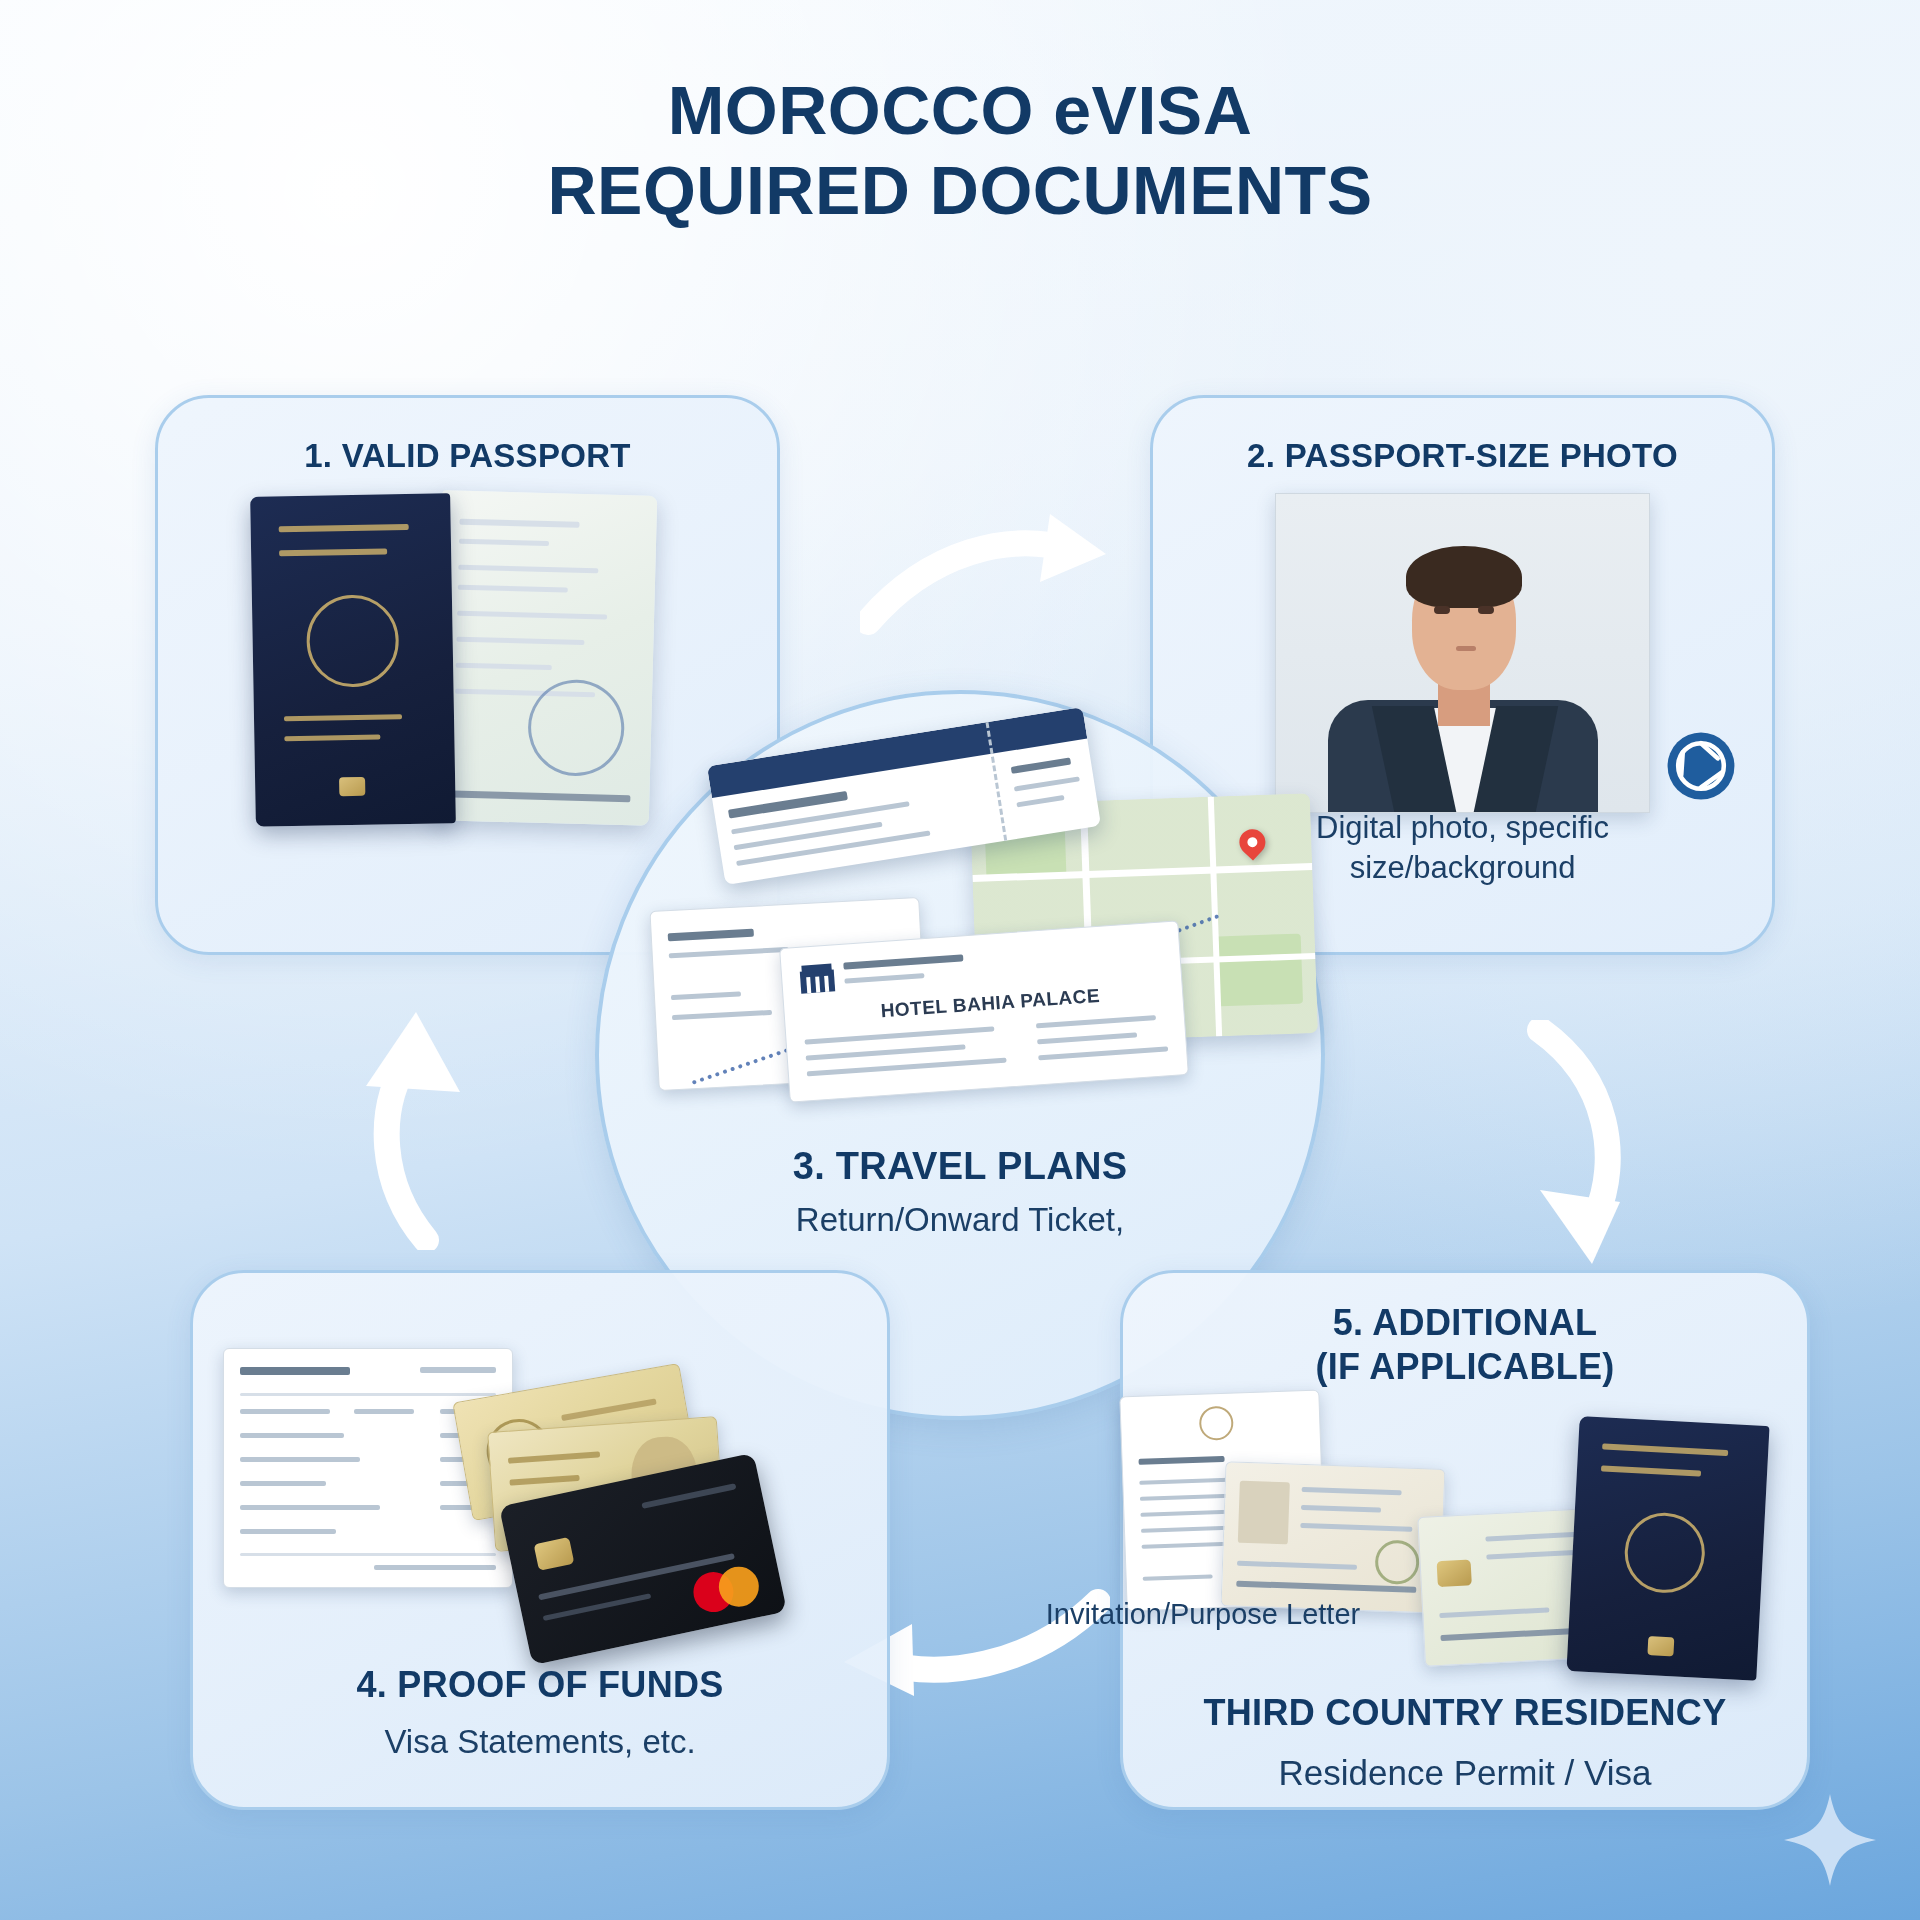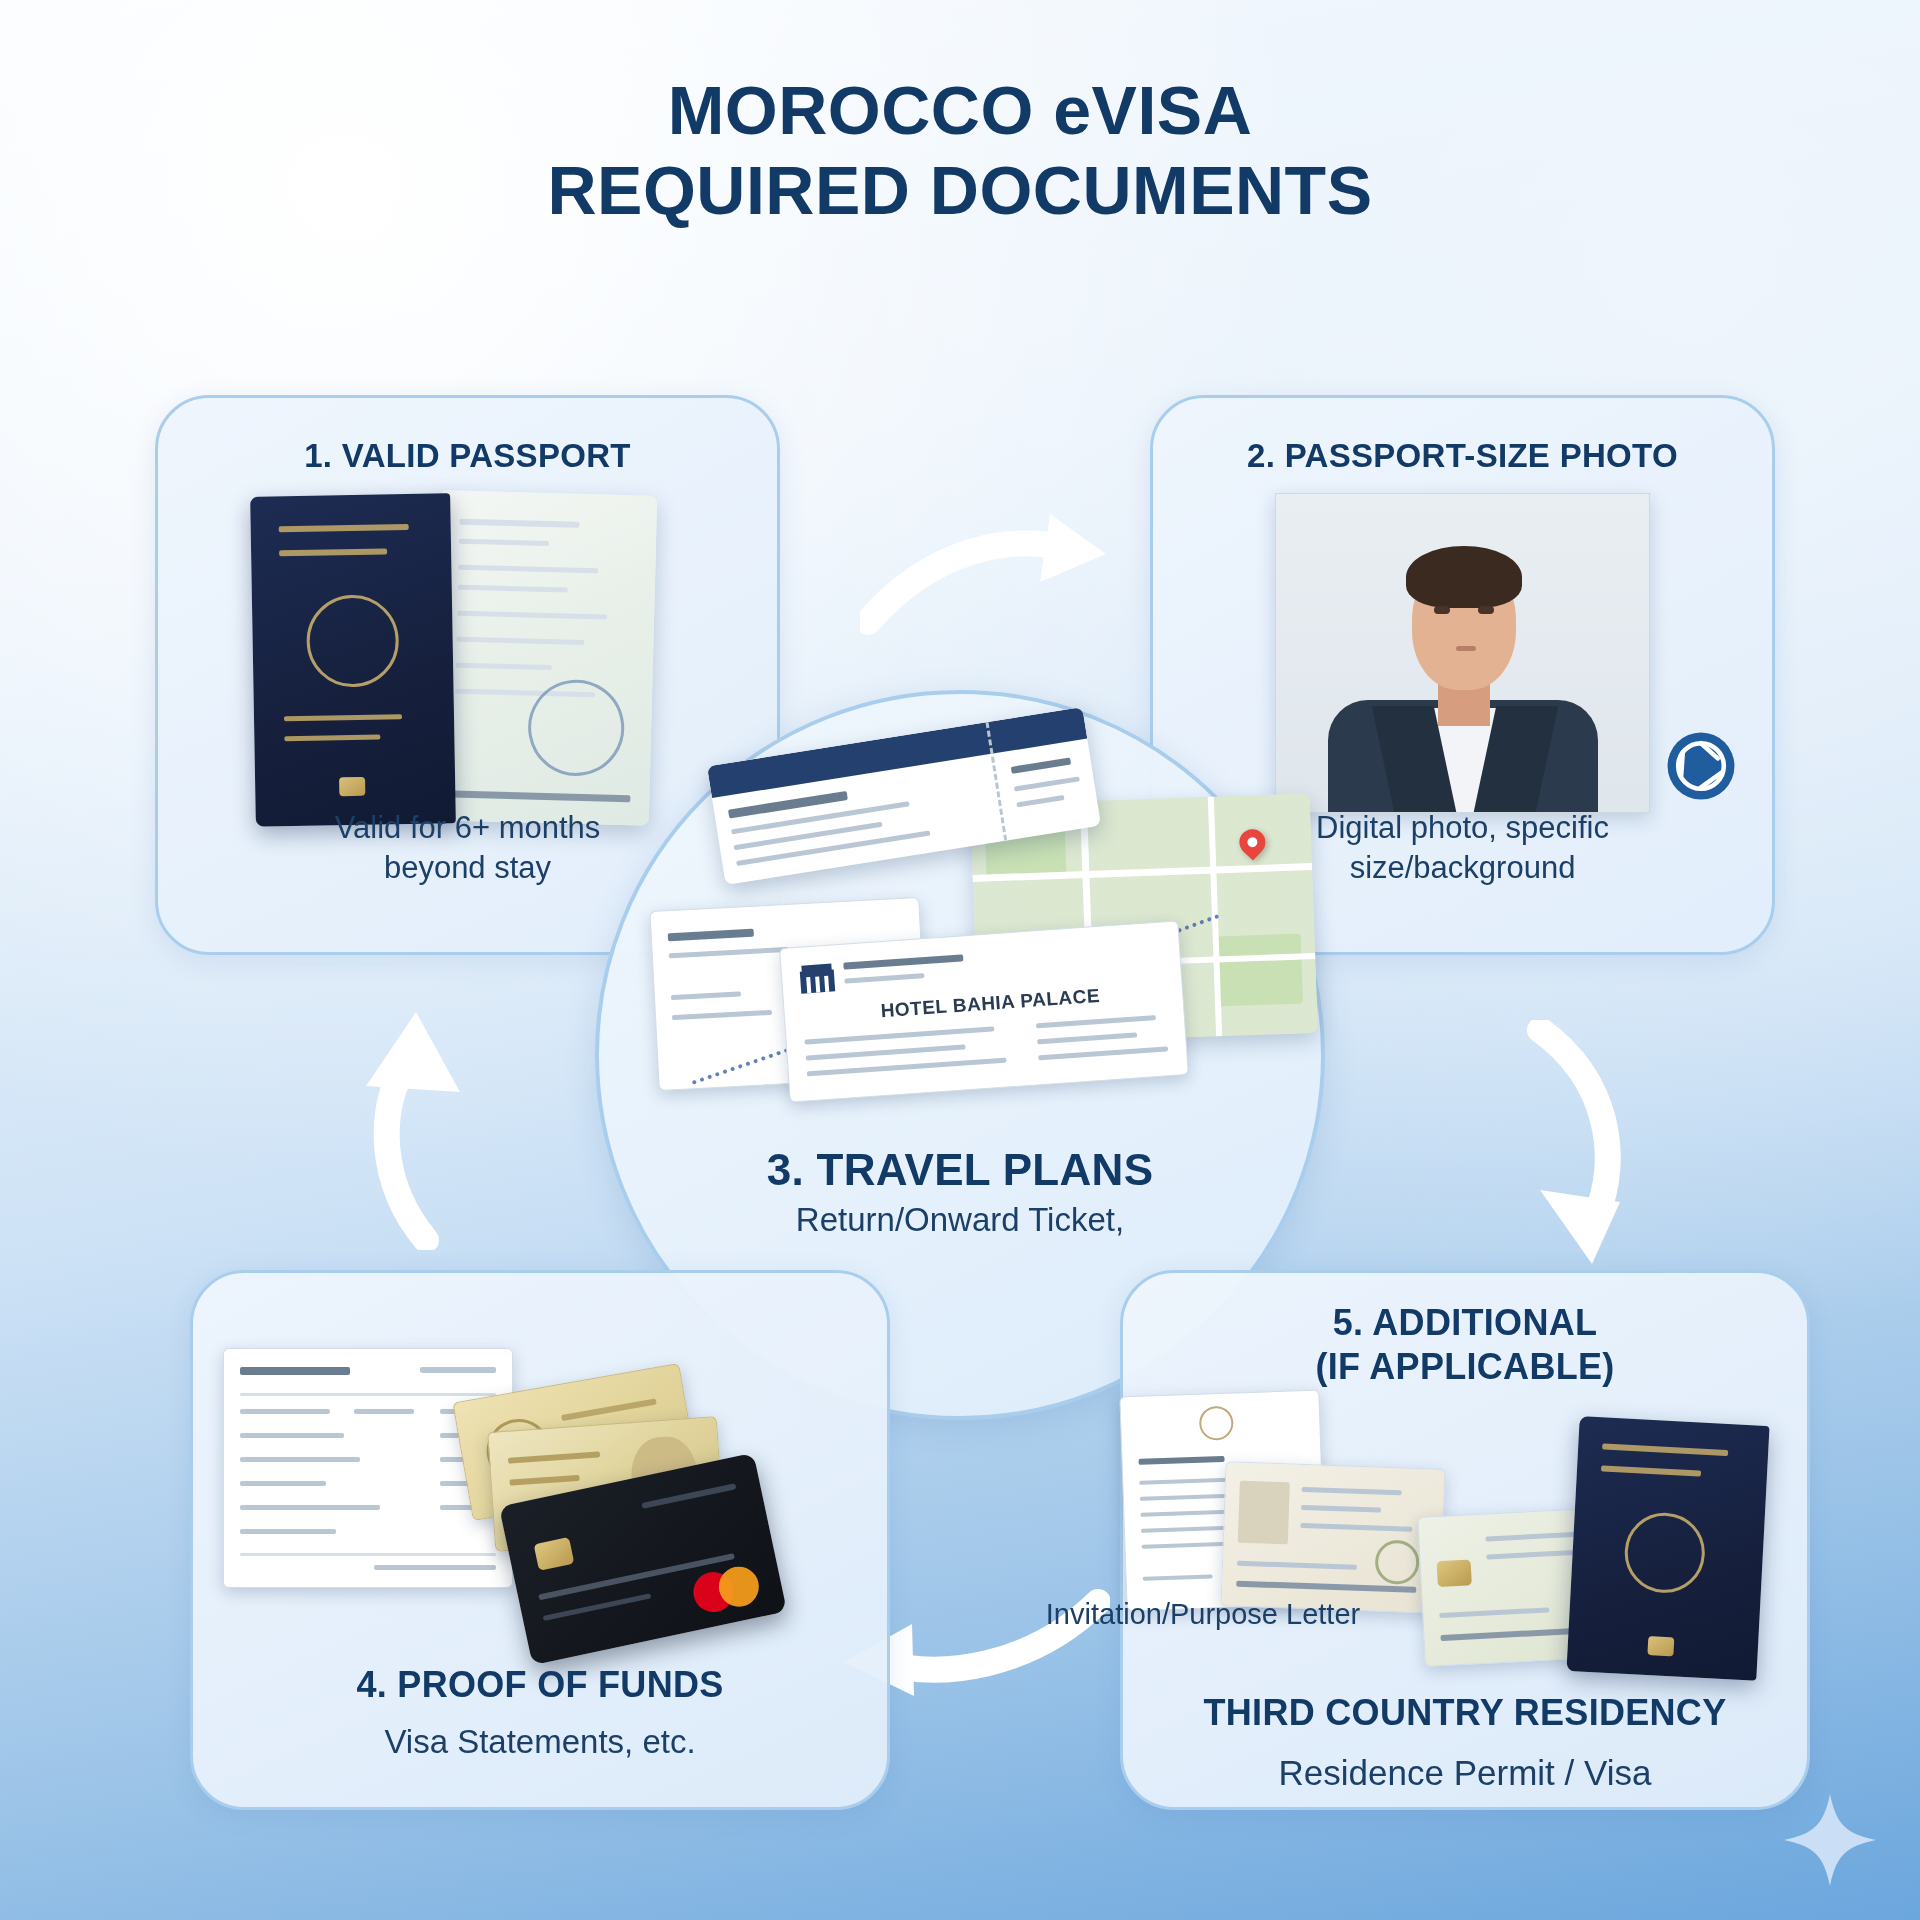--- a/index.html
+++ b/index.html
@@ -234,24 +234,20 @@
     <div class="pp-cover" style="position:absolute;left:0px;top:-8px;width:200px;height:330px;transform:rotate(-1deg);">
       <div class="gold" style="left:28px;top:30px;width:130px;"></div>
       <div class="gold" style="left:28px;top:54px;width:108px;"></div>
       <div class="emblem" style="left:54px;top:100px;width:92px;height:92px;"></div>
       <div class="gold" style="left:30px;top:220px;width:118px;height:5px;"></div>
       <div class="gold" style="left:30px;top:240px;width:96px;height:5px;"></div>
       <div class="chip" style="left:84px;top:282px;"></div>
     </div>
   </div>
 
-  <div class="card-caption" style="position:absolute;left:0;right:0;top:410px;">
-    <div>Valid for 6+ months</div>
-    <div>beyond stay</div>
-  </div>
 </div>
 
 <div class="card" id="card-photo">
   <div class="card-title" style="position:absolute;left:0;right:0;top:38px;">2. PASSPORT-SIZE PHOTO</div>
 
   <div class="photo-box" style="left:122px;top:95px;width:375px;height:320px;">
     <div class="suit" style="left:52px;top:206px;width:270px;height:140px;"></div>
     <div class="shirt" style="left:150px;top:214px;width:76px;height:130px;"></div>
     <div class="lapelL" style="left:110px;top:212px;width:62px;height:134px;transform:skewX(12deg);"></div>
     <div class="lapelR" style="left:206px;top:212px;width:62px;height:134px;transform:skewX(-12deg);"></div>
@@ -324,21 +320,21 @@
     <div class="ln" style="left:62px;top:34px;width:80px;height:5px;"></div>
     <div style="position:absolute;left:96px;top:58px;color:#2b3b52;font-size:19px;font-weight:bold;letter-spacing:.5px;">HOTEL BAHIA PALACE</div>
     <div class="ln" style="left:18px;top:92px;width:190px;height:5px;"></div>
     <div class="ln" style="left:18px;top:108px;width:160px;height:5px;"></div>
     <div class="ln" style="left:18px;top:124px;width:200px;height:5px;"></div>
     <div class="ln" style="left:250px;top:92px;width:120px;height:5px;"></div>
     <div class="ln" style="left:250px;top:108px;width:100px;height:5px;"></div>
     <div class="ln" style="left:250px;top:124px;width:130px;height:5px;"></div>
   </div>
 
-  <div class="card-title" style="position:absolute;left:0;right:0;top:450px;font-size:44px;">3. TRAVEL PLANS</div>
+  <div class="card-title" style="position:absolute;left:0;right:0;top:450px;font-size:38px;">3. TRAVEL PLANS</div>
   <div class="card-caption" style="position:absolute;left:-30px;right:-30px;top:505px;font-size:33px;">
     <div>Return/Onward Ticket,</div>
   </div>
 </div>
 
 <div class="card" id="card-funds">
   <div class="art" style="left:20px;top:55px;width:660px;height:300px;">
 
     <div class="paper" style="position:absolute;left:10px;top:20px;width:290px;height:240px;">
       <div class="ln dark" style="left:16px;top:18px;width:110px;height:8px;"></div>

